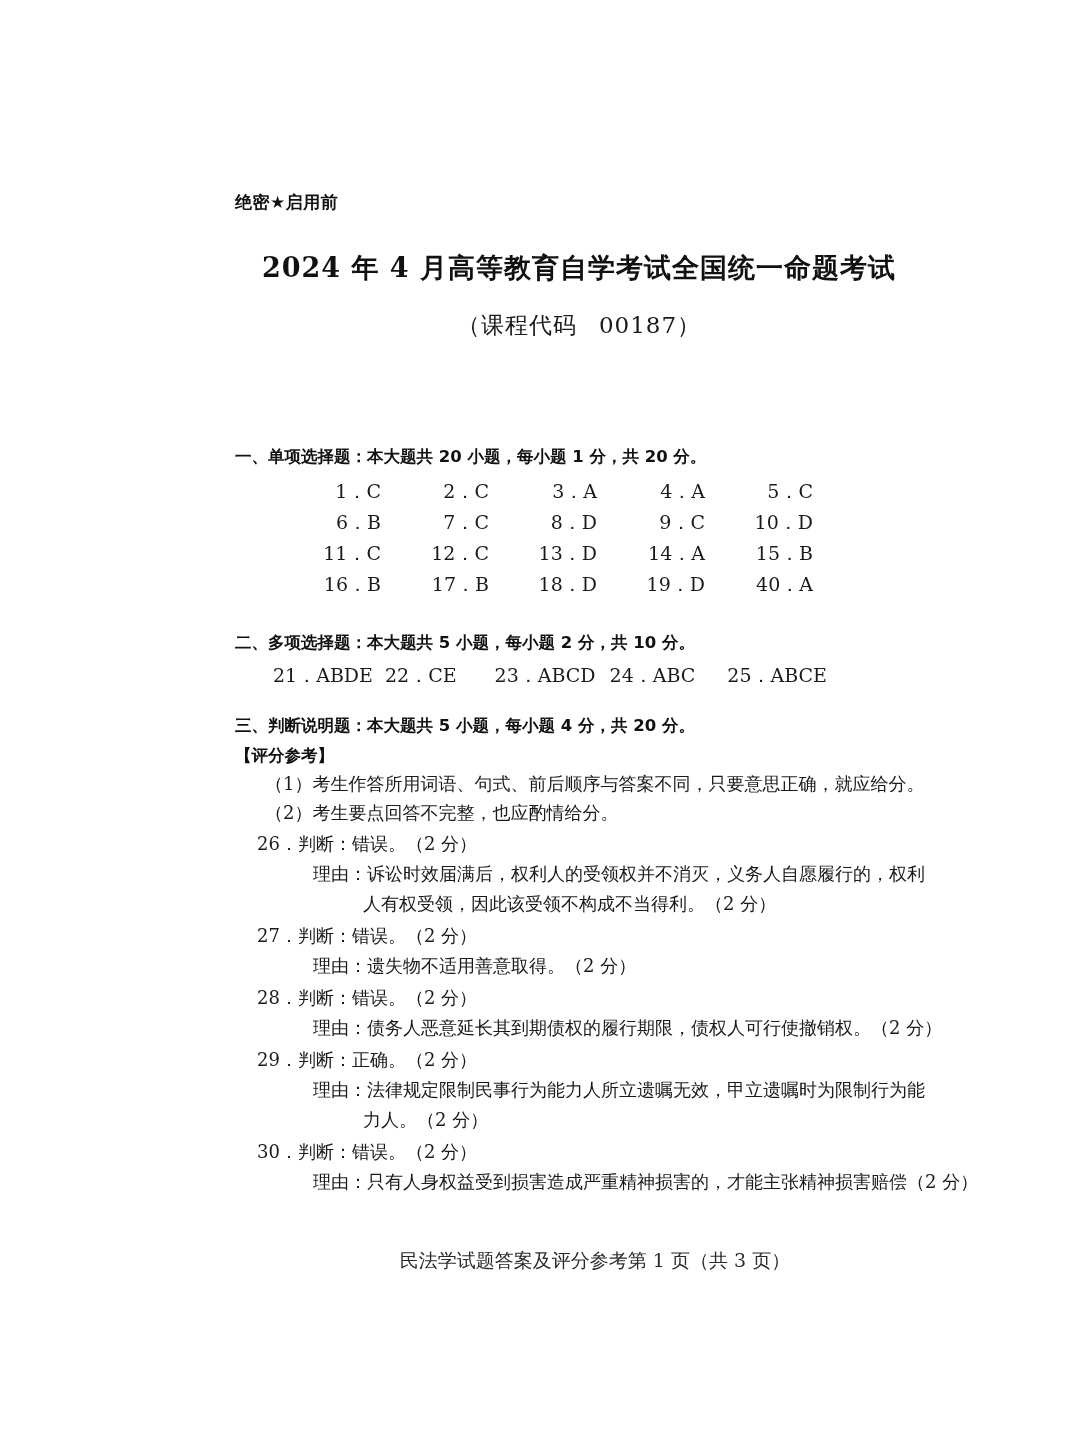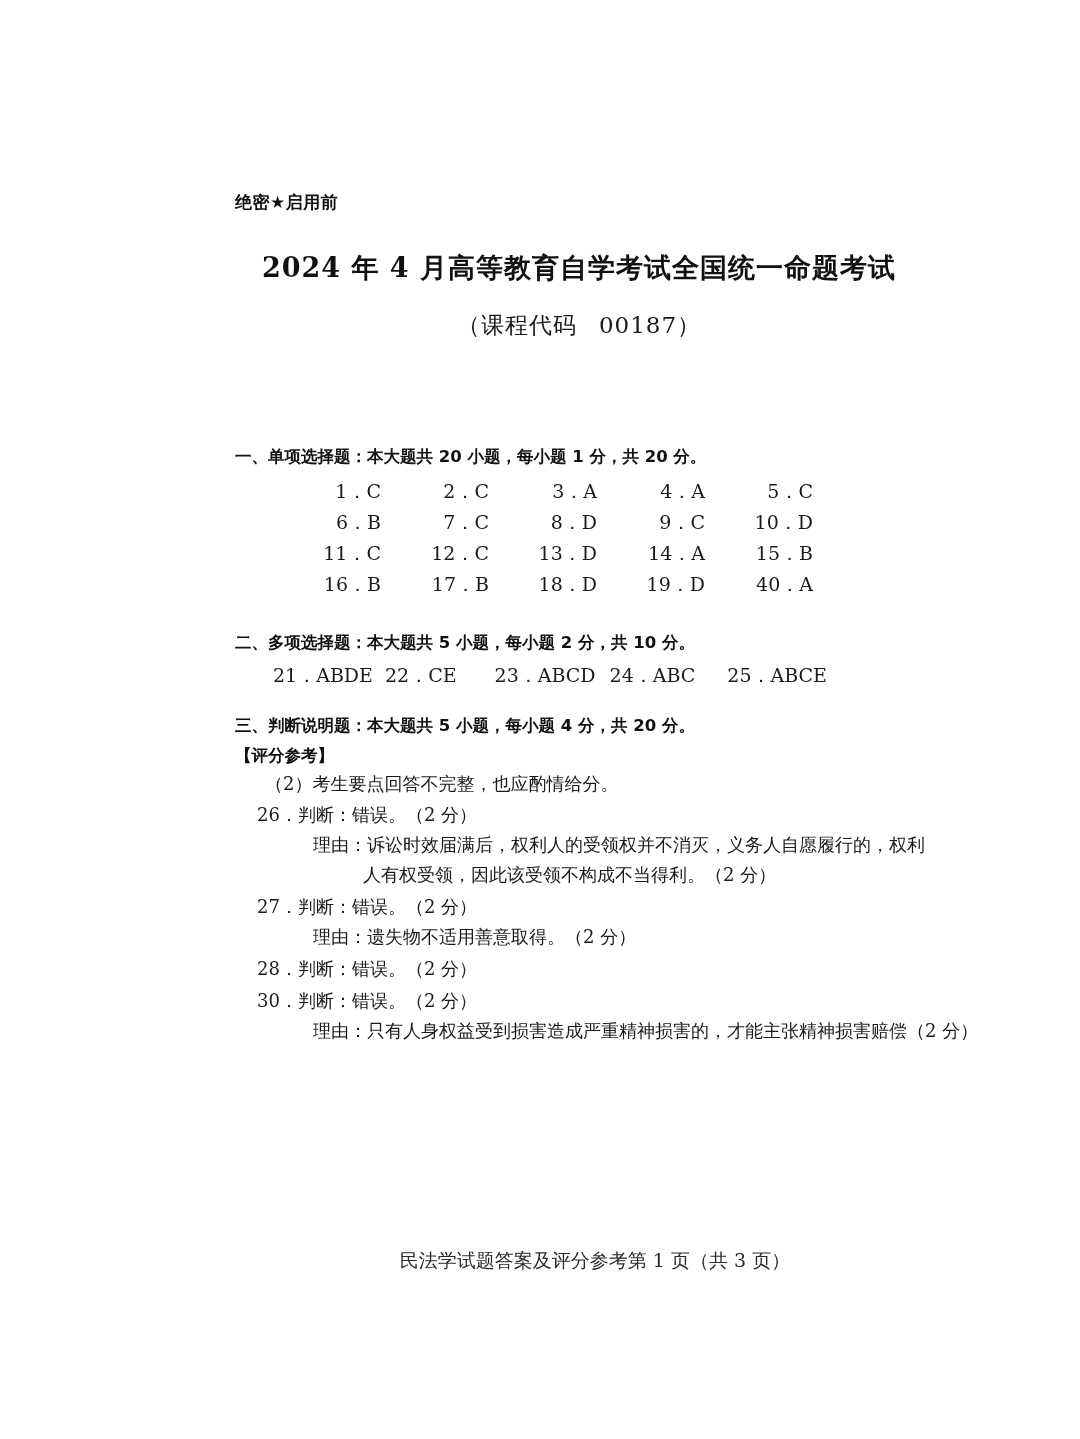--- a/index.html
+++ b/index.html
@@ -232,37 +232,44 @@
 
     <div class="multi-row">
       <span class="multi-item"><span>21．</span><span>ABDE</span></span><span class="gap-a"></span><span class="multi-item"><span>22．</span><span>CE</span></span><span class="gap-b"></span><span class="multi-item"><span>23．</span><span>ABCD</span></span><span class="gap-c"></span><span class="multi-item"><span>24．</span><span>ABC</span></span><span class="gap-d"></span><span class="multi-item"><span>25．</span><span>ABCE</span></span>
     </div>
 
     <div class="spacer-md"></div>
 
     <div class="sec-head">三、判断说明题：本大题共 5 小题，每小题 4 分，共 20 分。</div>
 
     <div class="grade-head">【评分参考】</div>
+    <div class="grade-note">（1）考生作答所用词语、句式、前后顺序与答案不同，只要意思正确，就应给分。</div>
     <div class="grade-note">（2）考生要点回答不完整，也应酌情给分。</div>
 
     <div class="jitem">
       <div class="j-line"><span class="j-num">26．</span><span>判断：错误。（2 分）</span></div>
       <div class="r-cont">理由：诉讼时效届满后，权利人的受领权并不消灭，义务人自愿履行的，权利</div>
       <div class="r-cont" style="margin-left:128px;">人有权受领，因此该受领不构成不当得利。（2 分）</div>
     </div>
 
     <div class="jitem">
       <div class="j-line"><span class="j-num">27．</span><span>判断：错误。（2 分）</span></div>
       <div class="r-cont">理由：遗失物不适用善意取得。（2 分）</div>
     </div>
 
     <div class="jitem">
       <div class="j-line"><span class="j-num">28．</span><span>判断：错误。（2 分）</span></div>
-    </div>
-
+      <div class="r-cont">理由：债务人恶意延长其到期债权的履行期限，债权人可行使撤销权。（2 分）</div>
+    </div>
+
+    <div class="jitem">
+      <div class="j-line"><span class="j-num">29．</span><span>判断：正确。（2 分）</span></div>
+      <div class="r-cont">理由：法律规定限制民事行为能力人所立遗嘱无效，甲立遗嘱时为限制行为能</div>
+      <div class="r-cont" style="margin-left:128px;">力人。（2 分）</div>
+    </div>
 
     <div class="jitem">
       <div class="j-line"><span class="j-num">30．</span><span>判断：错误。（2 分）</span></div>
       <div class="r-cont">理由：只有人身权益受到损害造成严重精神损害的，才能主张精神损害赔偿（2 分）</div>
     </div>
 
   </div>
 
   <div class="footer">民法学试题答案及评分参考第 1 页（共 3 页）</div>
 

